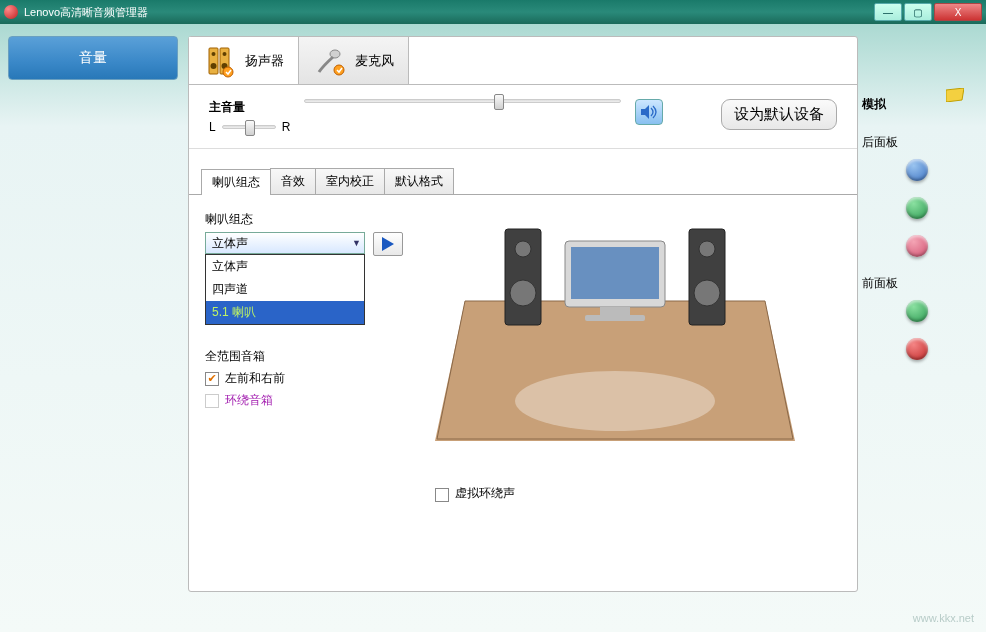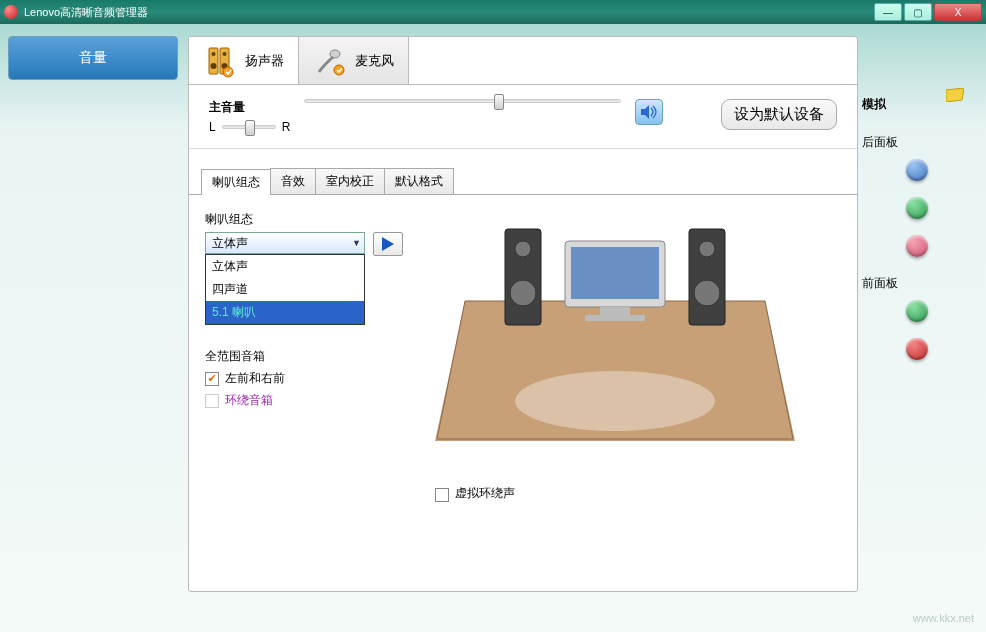--- a/index.html
+++ b/index.html
@@ -48,21 +48,21 @@
 
 .content{flex:1;display:flex;padding:16px}
 .leftcol{width:220px;font-size:12px}
 .group-title{font-size:12px;margin-bottom:4px}
 .combo-row{display:flex;align-items:flex-start;gap:8px;margin-bottom:8px}
 .combo{position:relative;width:160px}
 .combo-sel{height:22px;border:1px solid #7a9;background:linear-gradient(#fff,#d8e8ff);display:flex;align-items:center;padding:0 6px;font-size:12px;cursor:pointer}
 .combo-sel::after{content:"▼";position:absolute;right:4px;font-size:9px;color:#336}
 .combo-list{position:absolute;top:22px;left:0;width:160px;border:1px solid #333;background:#fff;font-size:12px;z-index:5}
 .combo-opt{padding:3px 6px;cursor:pointer}
-.combo-opt.hl{background:#2a64c8;color:#5eead4}
+.combo-opt.hl{background:#2a64c8;color:#bef264}
 .play-btn{width:30px;height:24px;border:1px solid #999;background:linear-gradient(#fff,#e8e8e8);display:flex;align-items:center;justify-content:center;cursor:pointer;border-radius:2px}
 .play-btn .tri{width:0;height:0;border-left:12px solid #1a58c0;border-top:7px solid transparent;border-bottom:7px solid transparent}
 .range-group{margin-top:92px}
 .chk-row{display:flex;align-items:center;gap:6px;margin:5px 0;font-size:12px}
 .chkbox{width:14px;height:14px;border:1px solid #888;background:#fff;display:flex;align-items:center;justify-content:center;font-size:11px;color:#e07000;cursor:pointer}
 .chk-row.disabled{color:#a21caf}
 .chk-row.disabled .chkbox{border-color:#ccc}
 
 
 .room{flex:1;position:relative;padding-left:10px}

